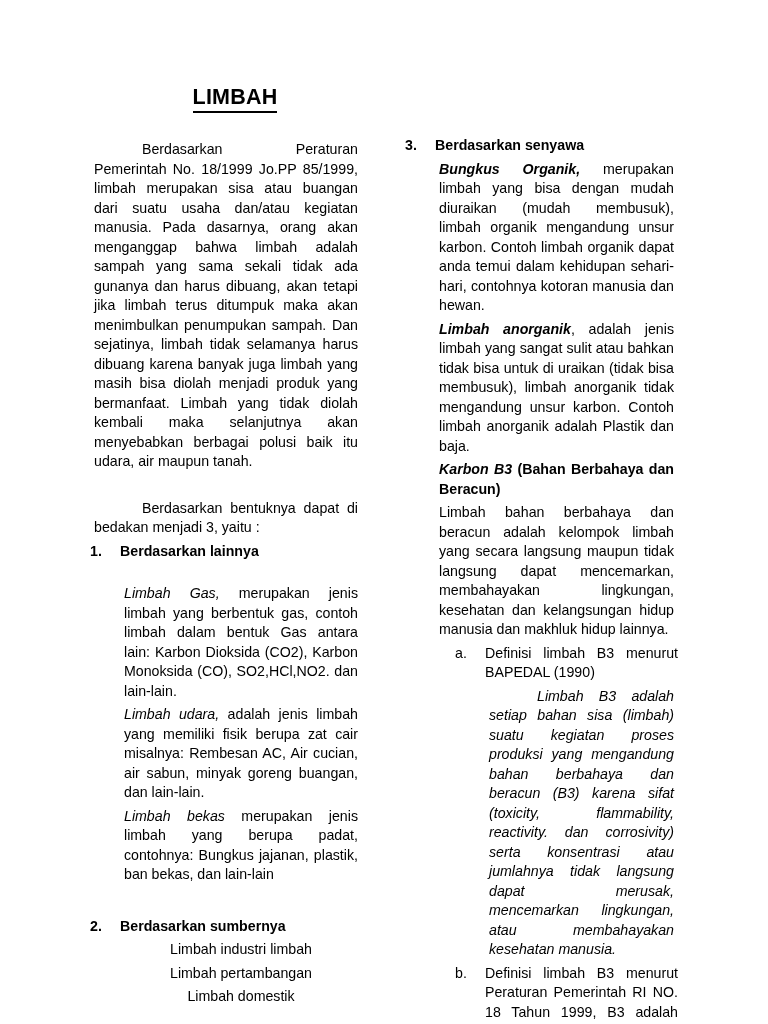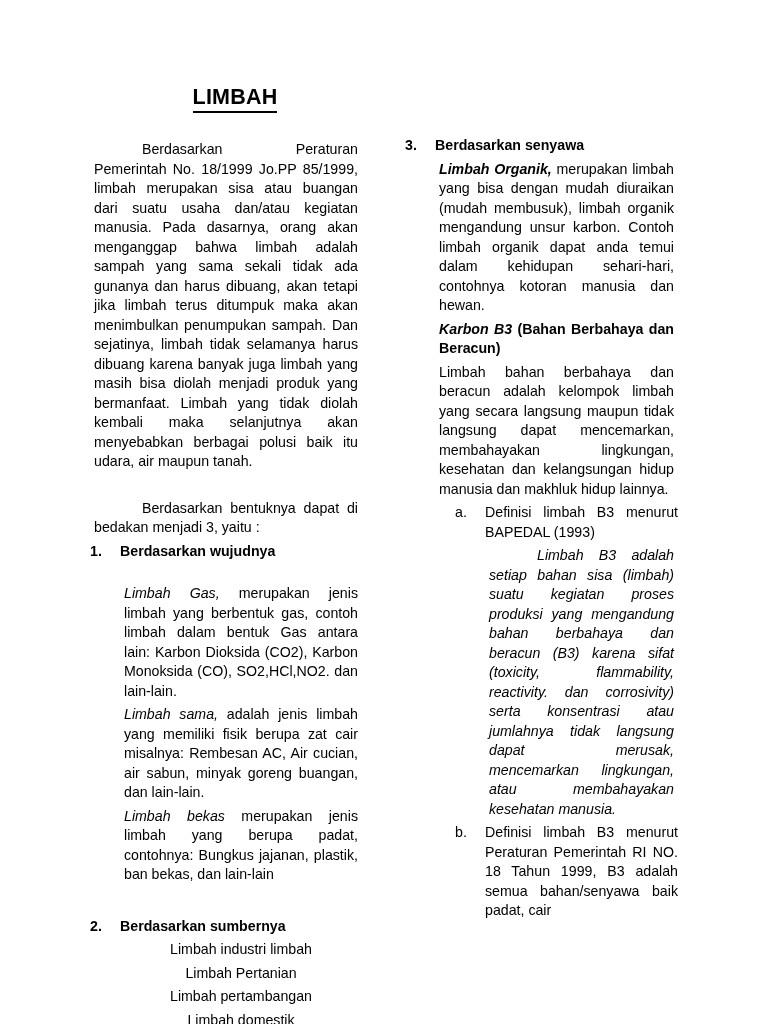--- a/index.html
+++ b/index.html
@@ -118,69 +118,69 @@
     <div class="col col-left">
 
       <p class="indent-first">Berdasarkan Peraturan Pemerintah No. 18/1999 Jo.PP 85/1999, limbah merupakan sisa atau buangan dari suatu usaha dan/atau kegiatan manusia. Pada dasarnya, orang akan menganggap bahwa limbah adalah sampah yang sama sekali tidak ada gunanya dan harus dibuang, akan tetapi jika limbah terus ditumpuk maka akan menimbulkan penumpukan sampah. Dan sejatinya, limbah tidak selamanya harus dibuang karena banyak juga limbah yang masih bisa diolah menjadi produk yang bermanfaat. Limbah yang tidak diolah kembali maka selanjutnya akan menyebabkan berbagai polusi baik itu udara, air maupun tanah.</p>
 
       <div class="gap-sm"></div>
 
       <p class="indent-first">Berdasarkan bentuknya dapat di bedakan menjadi 3, yaitu :</p>
 
       <div class="li">
         <span class="marker b">1.</span>
-        <span class="b">Berdasarkan wujudnya</span>
+        <span class="b">Berdasarkan lainnya</span>
       </div>
 
       <div class="gap-sm"></div>
 
       <div class="body-indent">
         <p><span class="i">Limbah Gas,</span><span> merupakan jenis limbah yang berbentuk gas, contoh limbah dalam bentuk Gas antara lain: Karbon Dioksida (CO2), Karbon Monoksida (CO), SO2,HCl,NO2. dan lain-lain.</span></p>
 
-        <p><span class="i">Limbah sama,</span><span> adalah jenis limbah yang memiliki fisik berupa zat cair misalnya: Rembesan AC, Air cucian, air sabun, minyak goreng buangan, dan lain-lain.</span></p>
+        <p><span class="i">Limbah udara,</span><span> adalah jenis limbah yang memiliki fisik berupa zat cair misalnya: Rembesan AC, Air cucian, air sabun, minyak goreng buangan, dan lain-lain.</span></p>
 
         <p><span class="i">Limbah bekas</span><span> merupakan jenis limbah yang berupa padat, contohnya: Bungkus jajanan, plastik, ban bekas, dan lain-lain</span></p>
       </div>
 
       <div class="gap-sm"></div>
       <div class="gap-xs"></div>
 
       <div class="li">
         <span class="marker b">2.</span>
         <span class="b">Berdasarkan sumbernya</span>
       </div>
 
       <div class="body-indent flat">
         <p>Limbah industri limbah</p>
-        <p>Limbah Pertanian</p>
         <p>Limbah pertambangan</p>
         <p>Limbah domestik</p>
       </div>
 
     </div>
 
     <div class="col col-right">
 
       <div class="li">
         <span class="marker b">3.</span>
         <span class="b">Berdasarkan senyawa</span>
       </div>
 
       <div class="body-indent">
 
-        <p><span class="bi">Limbah Organik,</span><span> merupakan limbah yang bisa dengan mudah diuraikan (mudah membusuk), limbah organik mengandung unsur karbon. Contoh limbah organik dapat anda temui dalam kehidupan sehari-hari, contohnya kotoran manusia dan hewan.</span></p>
+        <p><span class="bi">Bungkus Organik,</span><span> merupakan limbah yang bisa dengan mudah diuraikan (mudah membusuk), limbah organik mengandung unsur karbon. Contoh limbah organik dapat anda temui dalam kehidupan sehari-hari, contohnya kotoran manusia dan hewan.</span></p>
 
+        <p><span class="bi">Limbah anorganik</span><span>, adalah jenis limbah yang sangat sulit atau bahkan tidak bisa untuk di uraikan (tidak bisa membusuk), limbah anorganik tidak mengandung unsur karbon. Contoh limbah anorganik adalah Plastik dan baja.</span></p>
 
         <p><span class="bi">Karbon B3</span><span class="b"> (Bahan Berbahaya dan Beracun)</span></p>
 
         <p>Limbah bahan berbahaya dan beracun adalah kelompok limbah yang secara langsung maupun tidak langsung dapat mencemarkan, membahayakan lingkungan, kesehatan dan kelangsungan hidup manusia dan makhluk hidup lainnya.</p>
 
         <div class="li-sub">
           <span class="marker">a.</span>
-          <span>Definisi limbah B3 menurut BAPEDAL (1993)</span>
+          <span>Definisi limbah B3 menurut BAPEDAL (1990)</span>
         </div>
 
         <p class="li-sub indent-first" style="padding-left:50px;font-style:italic;">Limbah B3 adalah setiap bahan sisa (limbah) suatu kegiatan proses produksi yang mengandung bahan berbahaya dan beracun (B3) karena sifat (toxicity, flammability, reactivity. dan corrosivity) serta konsentrasi atau jumlahnya tidak langsung dapat merusak, mencemarkan lingkungan, atau membahayakan kesehatan manusia.</p>
 
         <div class="li-sub">
           <span class="marker">b.</span>
           <span>Definisi limbah B3 menurut Peraturan Pemerintah RI NO. 18 Tahun 1999, B3 adalah semua bahan/senyawa baik padat, cair</span>
         </div>
 
       </div>

